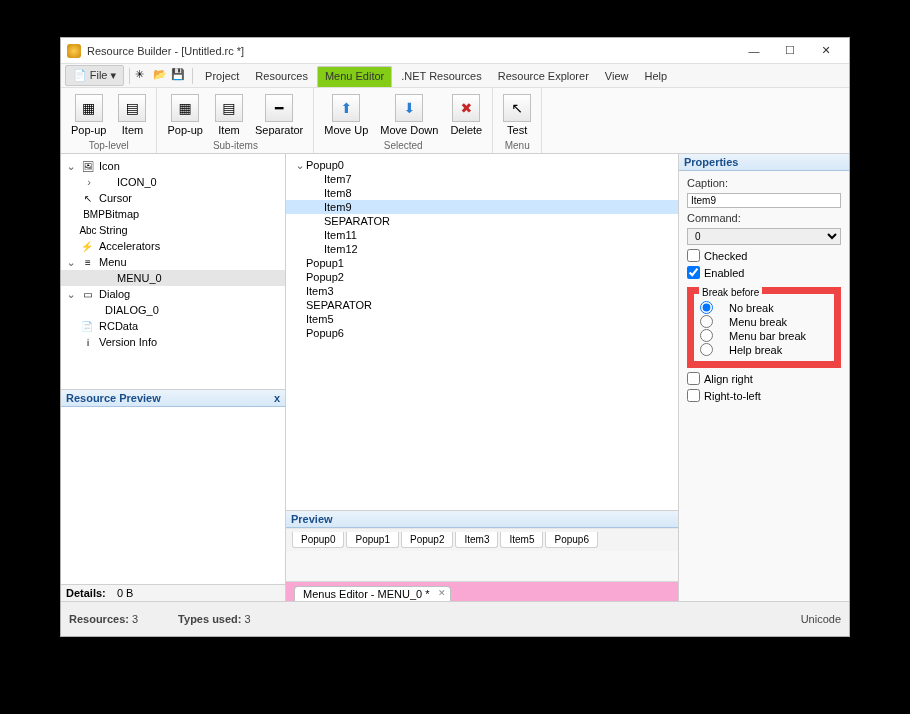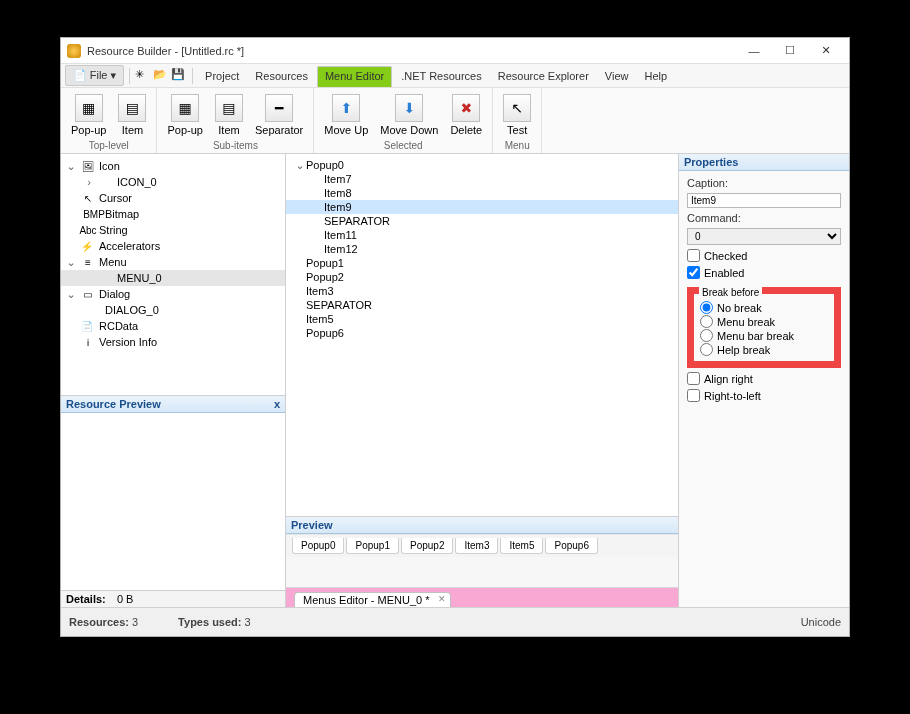--- a/index.html
+++ b/index.html
@@ -43,22 +43,22 @@
 .tab-strip { height: 20px; display: flex; align-items: flex-end; padding-left: 8px; background: #f9a8d4; border-top: 1px solid #d8d8d8; }
 .doc-tab { background: #fff; border: 1px solid #c0c0c0; border-bottom: none; border-radius: 4px 4px 0 0; padding: 1px 20px 1px 8px; font-size: 10px; position: relative; }
 .doc-tab .close { position: absolute; right: 4px; top: 1px; font-size: 9px; color: #888; }
 .right-col { width: 171px; border-left: 1px solid #d0d0d0; background: #f9f9f9; display: flex; flex-direction: column; }
 .prop-body { padding: 6px 8px; display: flex; flex-direction: column; gap: 4px; font-size: 10px; }
 .prop-body label { display: block; color: #333; }
 .prop-body input[type=text], .prop-body select { width: 100%; border: 1px solid #b8b8b8; padding: 1px 3px; font-size: 10px; }
 .chk { display: flex; align-items: center; gap: 4px; }
 .group-box { border: 7px solid #ef4444; padding: 6px 6px 4px; margin-top: 4px; position: relative; }
 .group-box .legend { position: absolute; top: -7px; left: 5px; background: #f9f9f9; padding: 0 3px; font-size: 10px; }
-.radio { display: flex; align-items: center; gap: 4px; margin: 1px 0; }
-.statusbar { height: 29px; background: #f0f0f0; border-top: 1px solid #d0d0d0; display: flex; align-items: center; padding: 0 8px; font-size: 10px; color: #444; }
+.radio { display: flex; align-items: center; gap: 16px; margin: 1px 0; }
+.statusbar { height: 35px; background: #f0f0f0; border-top: 1px solid #d0d0d0; display: flex; align-items: center; padding: 0 8px; font-size: 10px; color: #444; }
 .statusbar .cell { margin-right: 40px; }
 </style>
 </head>
 <body>
 
 <div class="window">
 
   <div class="titlebar">
     <span class="app-icon"></span>
     <span class="title">Resource Builder - [Untitled.rc *]</span>

